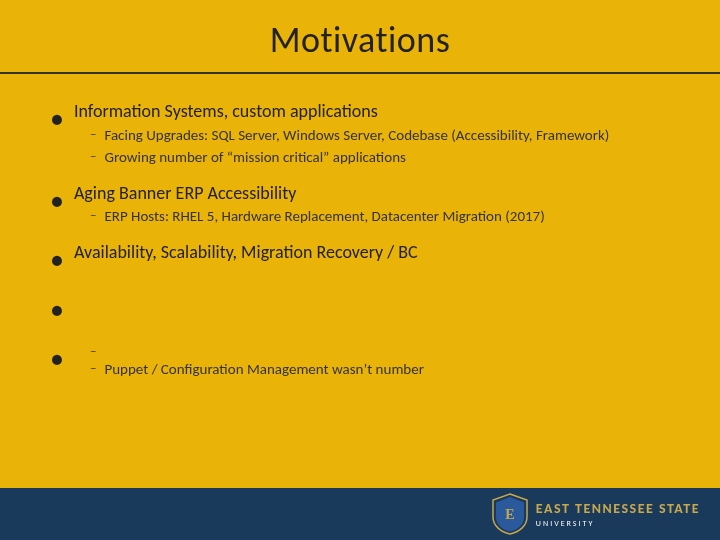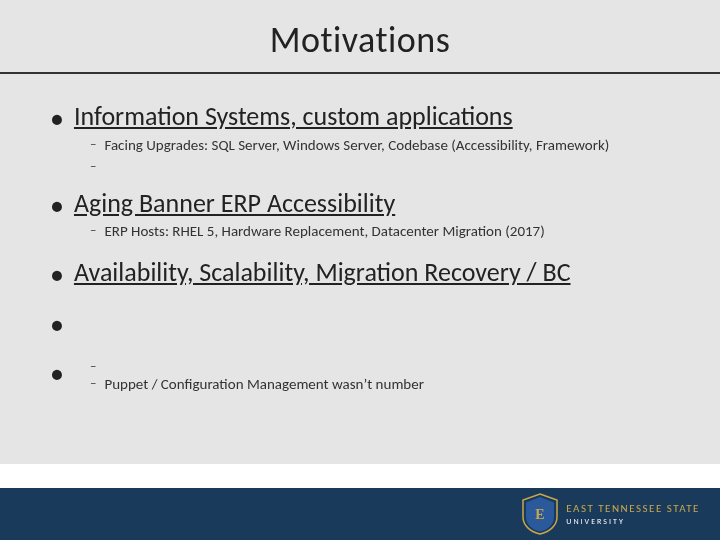--- a/index.html
+++ b/index.html
@@ -8,22 +8,22 @@
       width: 720px;
       height: 540px;
       background: #ffffff;
       font-family: 'Calibri', 'Segoe UI', Arial, sans-serif;
       overflow: hidden;
       position: relative;
     }
 
     .slide {
       width: 720px;
-      height: 464px;
-      background: #e5e5e5;
+      height: 540px;
+      background: #eab308;
       display: flex;
       flex-direction: column;
       padding: 0;
     }
 
     .header {
       padding: 18px 40px 10px 40px;
       border-bottom: 2px solid #333333;
     }
 
@@ -52,25 +52,24 @@
 
     .bullet-dot {
       font-size: 28px;
       color: #222222;
       line-height: 1.2;
       flex-shrink: 0;
       margin-top: 2px;
     }
 
     .bullet-text {
-      font-size: 26px;
+      font-size: 18px;
       color: #222222;
       line-height: 1.25;
       font-weight: 400;
-      text-decoration: underline;
     }
 
     .sub-bullets {
       margin-left: 16px;
       margin-top: 2px;
       display: flex;
       flex-direction: column;
       gap: 1px;
     }
 
@@ -118,24 +117,24 @@
       height: 42px;
     }
 
     .etsu-text {
       display: flex;
       flex-direction: column;
       align-items: flex-start;
     }
 
     .etsu-name {
-      font-size: 11px;
+      font-size: 14px;
       color: #c8a84b;
       letter-spacing: 1.5px;
-      font-weight: 400;
+      font-weight: 700;
       line-height: 1.3;
     }
 
     .etsu-sub {
       font-size: 8px;
       color: #ffffff;
       letter-spacing: 2px;
       font-weight: 400;
     }
   </style>
@@ -152,20 +151,21 @@
         <span class="bullet-dot">•</span>
         <div>
           <div class="bullet-text">Information Systems, custom applications</div>
           <div class="sub-bullets">
             <div class="sub-bullet">
               <span class="sub-dash">–</span>
               <span class="sub-text">Facing Upgrades: SQL Server, Windows Server, Codebase (Accessibility, Framework)</span>
             </div>
             <div class="sub-bullet">
               <span class="sub-dash">–</span>
+              <span class="sub-text">Growing number of “mission critical” applications</span>
             </div>
           </div>
         </div>
       </div>
       <div class="bullet-item">
         <span class="bullet-dot">•</span>
         <div>
           <div class="bullet-text">Aging Banner ERP Accessibility</div>
           <div class="sub-bullets">
             <div class="sub-bullet">

